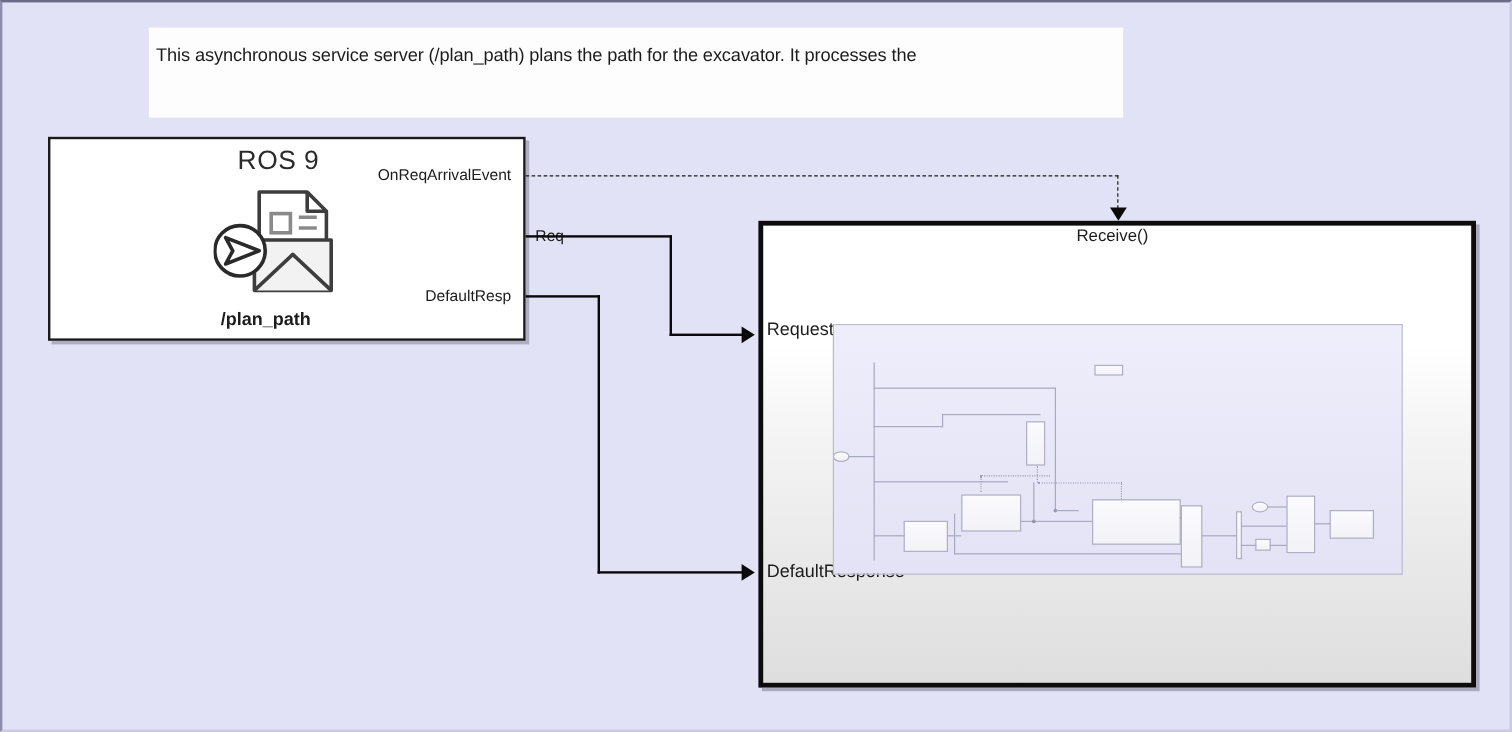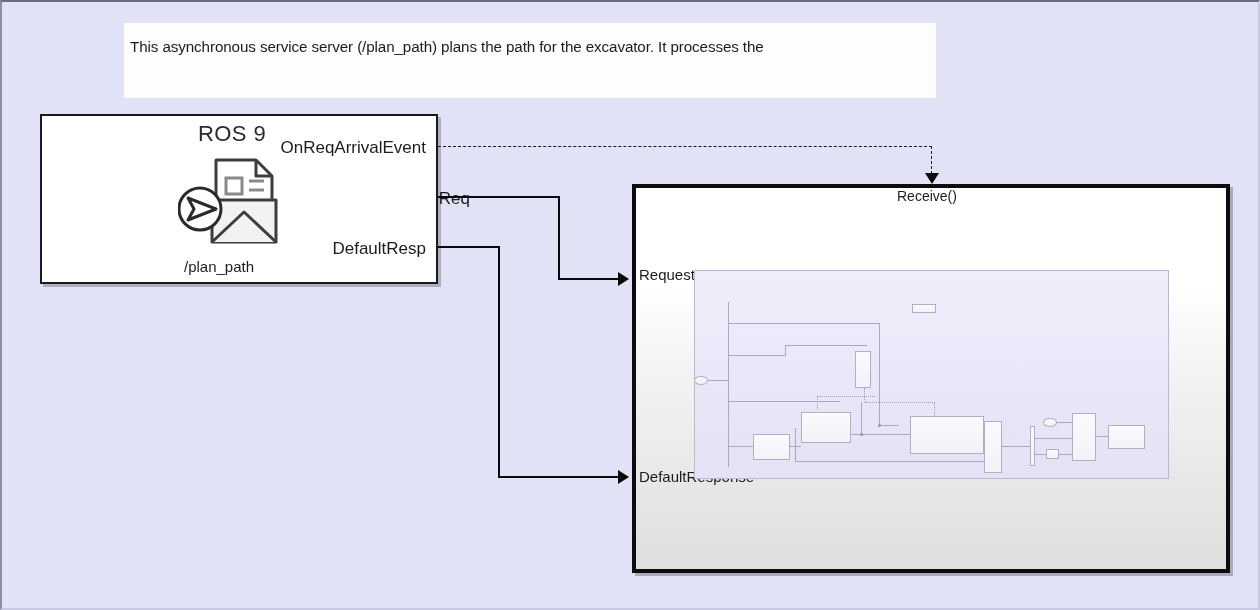--- a/index.html
+++ b/index.html
@@ -60,24 +60,25 @@
     font-size: 22px;
     color: #2b2b2b;
     letter-spacing: 0.4px;
   }
   #ros-name {
     position: absolute;
     left: 182px;
     top: 256px;
     font-size: 15px;
     color: #1c1c1c;
+    font-weight: bold;
   }
   .ros-port-label {
     position: absolute;
-    font-size: 17px;
+    font-size: 13px;
     color: #1c1c1c;
     text-align: center;
     white-space: nowrap;
   }
   #ros-port-onreq { right: 832px; top: 136px; }
   #ros-port-req   { right: 788px; top: 187px; }
   #ros-port-resp  { right: 832px; top: 237px; }
 
   #ros-icon {
     position: absolute;

